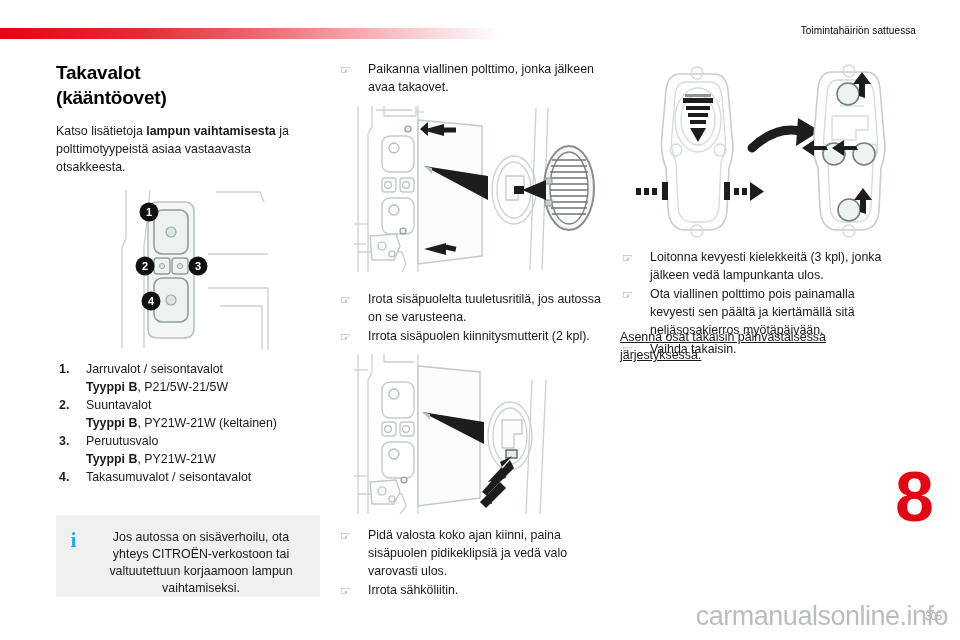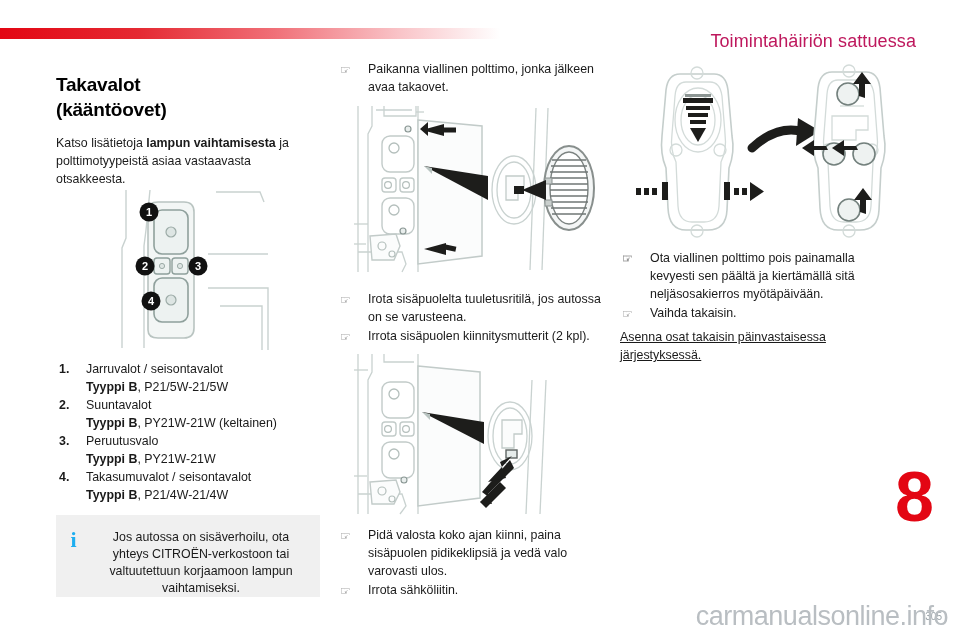--- a/index.html
+++ b/index.html
@@ -21,43 +21,43 @@
     position: absolute;
     left: 0;
     top: 28px;
     width: 500px;
     height: 11px;
     background: linear-gradient(to right, #e30613 0%, #e52a33 28%, #f07078 55%, #f9c4c8 80%, #ffffff 100%);
   }
   .header-title {
     position: absolute;
     right: 44px;
-    top: 31px;
-    font-size: 18px;
-    color: #be185d;
+    top: 25px;
+    font-size: 10px;
+    color: #000000;
     letter-spacing: 0.1px;
     white-space: nowrap;
   }
 
   
   .col {
     position: absolute;
     top: 60px;
     width: 266px;
   }
   .col-left  { left: 56px; }
   .col-mid   { left: 338px; }
   .col-right { left: 620px; }
 
   
   h1.page-title {
     font-size: 19px;
     font-weight: bold;
     line-height: 25px;
-    margin: 12px 0 12px 0;
+    margin: 0 0 12px 0;
     color: #000;
     letter-spacing: -0.2px;
   }
   .body-text {
     font-size: 12.4px;
     line-height: 18px;
     color: #1a1a1a;
     margin: 0;
   }
   .body-text b { font-weight: bold; }
@@ -261,21 +261,20 @@
       <span class="num-sub"><b>Tyyppi B</b><span>, PY21W-21W (keltainen)</span></span>
     </li>
     <li class="num-item">
       <span class="num-marker">3.</span>
       <span>Peruutusvalo</span>
       <span class="num-sub"><b>Tyyppi B</b><span>, PY21W-21W</span></span>
     </li>
     <li class="num-item">
       <span class="num-marker">4.</span>
       <span>Takasumuvalot / seisontavalot</span>
-      <span class="num-sub"><b>Tyyppi B</b><span>, P21/4W-21/4W</span></span>
     </li>
   </ol>
 </div>
 
 <div class="info-box">
   <div class="info-icon">i</div>
   <div class="info-text">Jos autossa on sisäverhoilu, ota yhteys CITROËN-verkostoon tai valtuutettuun korjaamoon lampun vaihtamiseksi.</div>
 </div>
 
 <div class="col col-mid">
@@ -504,20 +503,21 @@
         <path d="M190 88 L178 88 L178 82 L166 90 L178 98 L178 92 L192 92 Z"></path>
         <path d="M220 88 L208 88 L208 82 L196 90 L208 98 L208 92 L222 92 Z"></path>
         <path d="M224 154 L224 142 L218 142 L227 130 L236 142 L230 142 L230 156 Z"></path>
       </g>
     </svg>
   </div>
 
   <ul class="hand-list" style="position:absolute; top:188px; left:0; width:276px;">
     <li class="hand-item">
       <span class="hand-icon">☞</span>
+      <span>Loitonna kevyesti kielekkeitä (3 kpl), jonka jälkeen vedä lampunkanta ulos.</span>
     </li>
     <li class="hand-item">
       <span class="hand-icon">☞</span>
       <span>Ota viallinen polttimo pois painamalla kevyesti sen päältä ja kiertämällä sitä neljäsosakierros myötäpäivään.</span>
     </li>
     <li class="hand-item">
       <span class="hand-icon">☞</span>
       <span>Vaihda takaisin.</span>
     </li>
   </ul>

